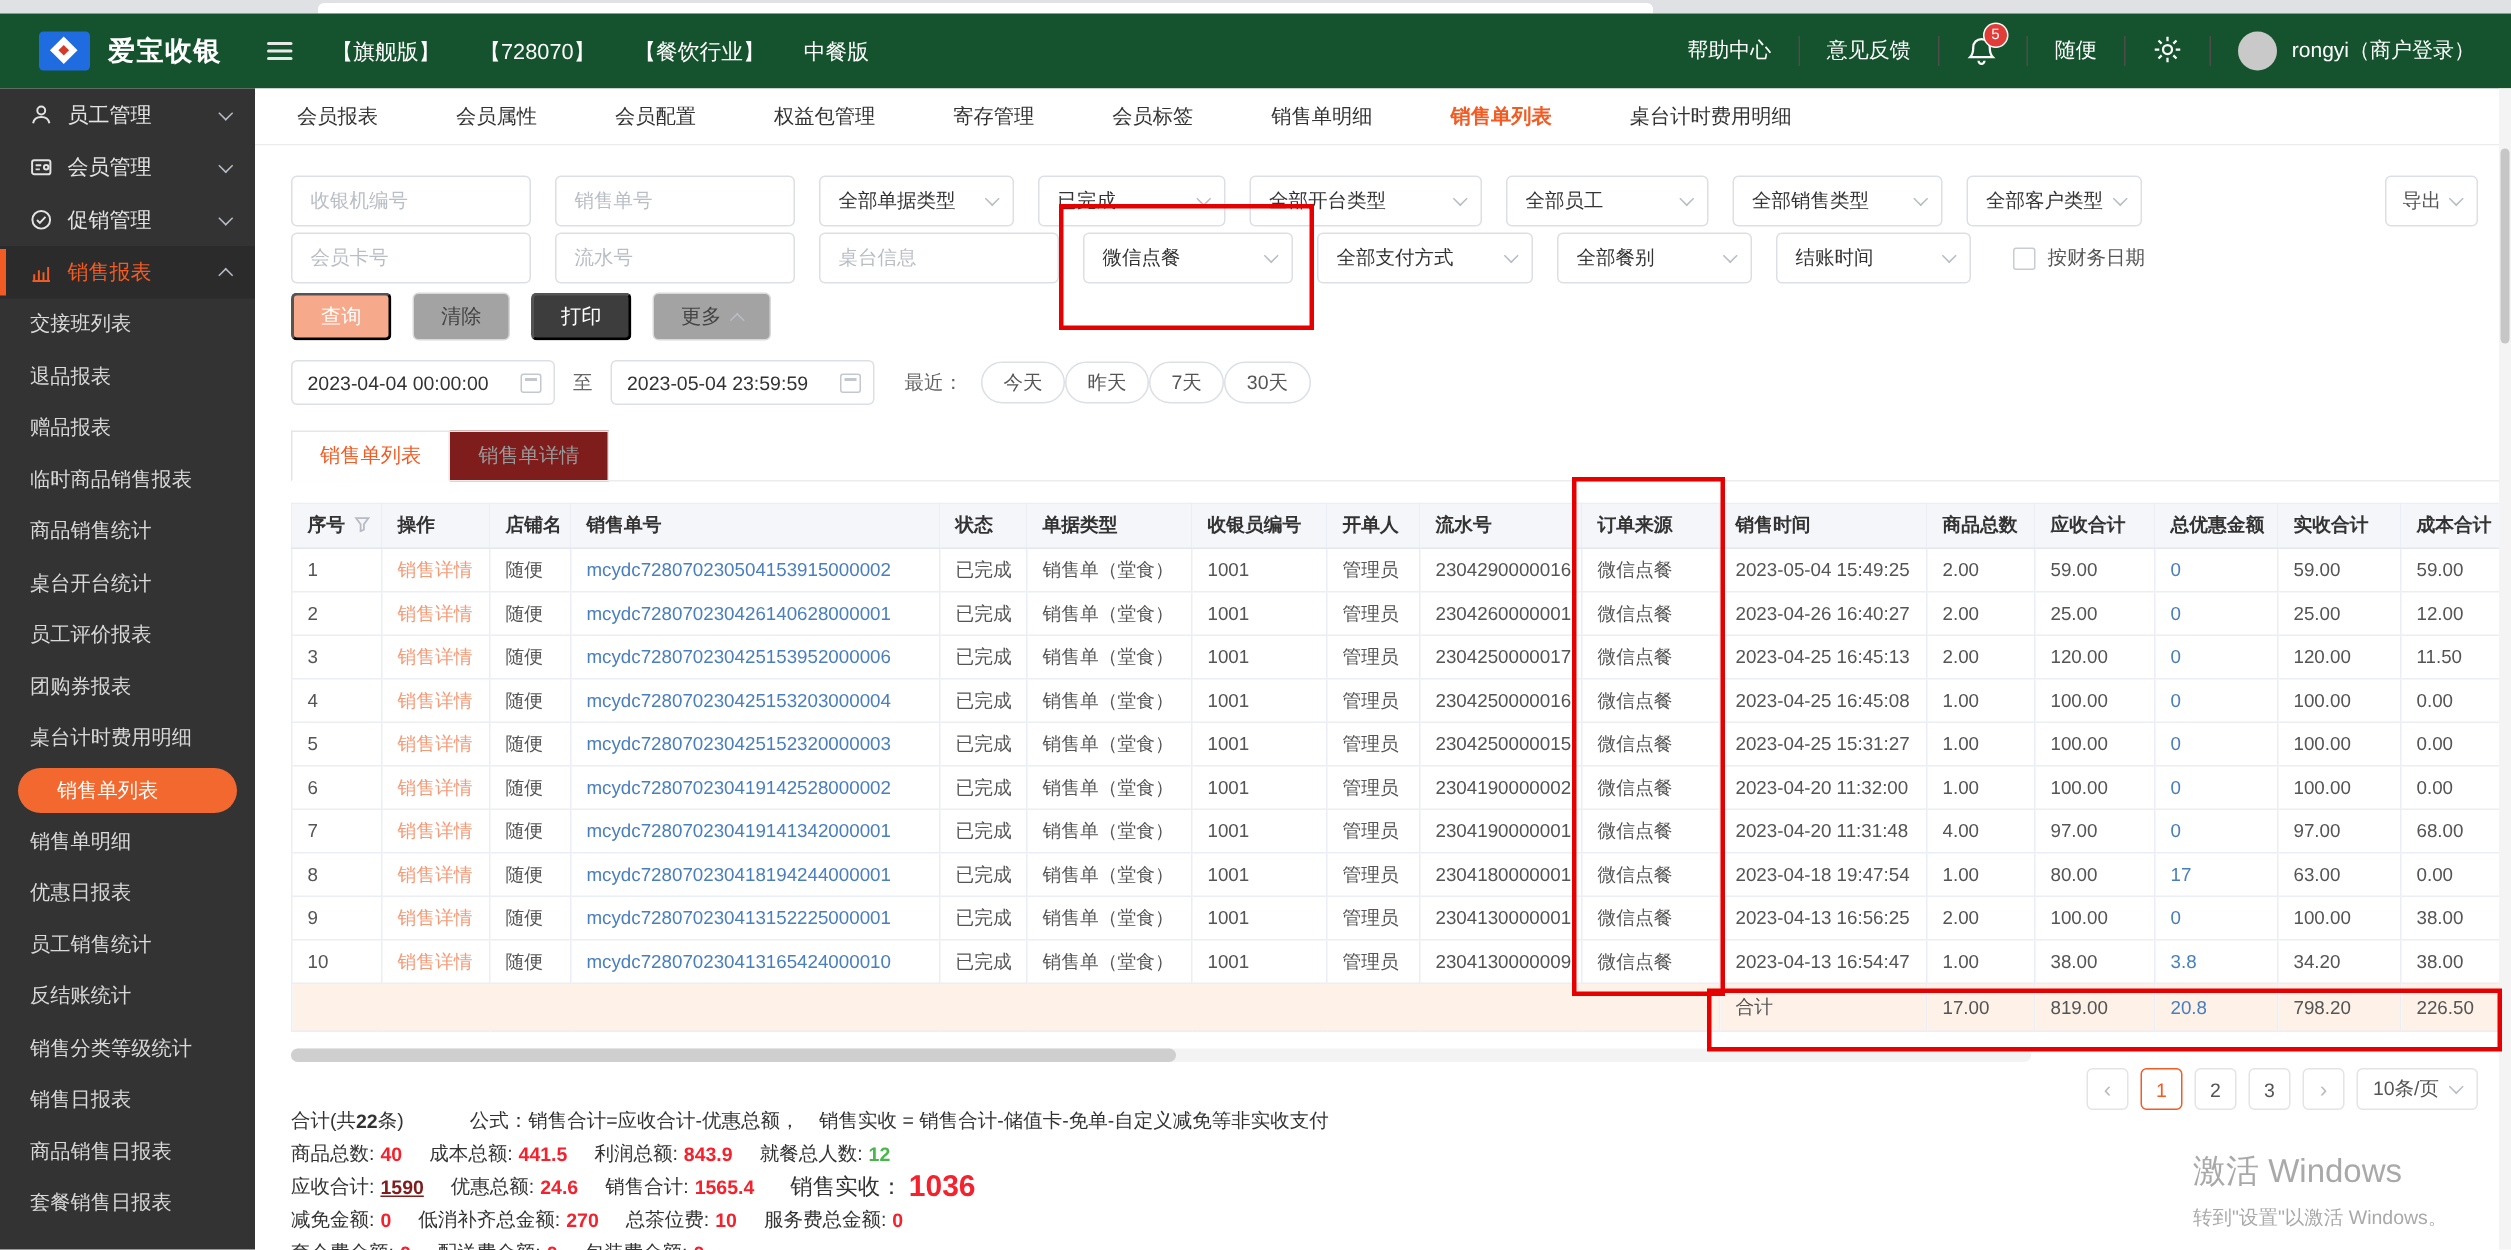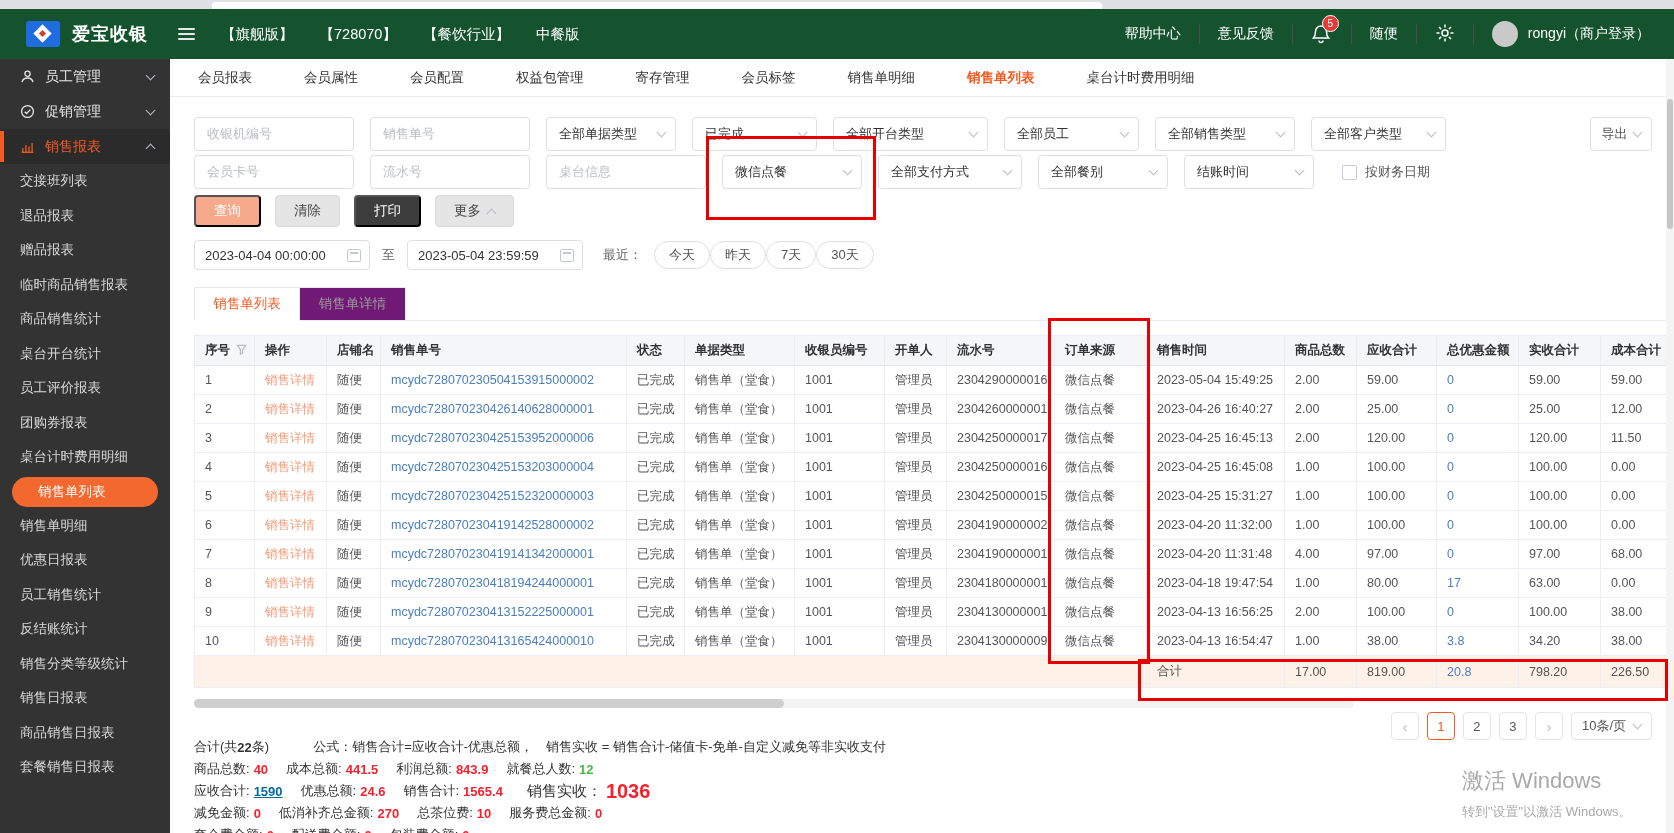--- a/index.html
+++ b/index.html
@@ -51,34 +51,34 @@
   .f-select { color:#333; justify-content:space-between; cursor:pointer; }
   .chev { display:inline-block; width:7px; height:7px; border-right:1.5px solid #b8bcc4; border-bottom:1.5px solid #b8bcc4; transform:rotate(45deg); margin-top:-3px; }
   .chev.up { transform:rotate(-135deg); margin-top:4px; }
   .chk-wrap { display:flex; align-items:center; gap:8px; font-size:13px; color:#555; cursor:pointer; }
   .chk { width:15px; height:15px; border:1px solid #c8ccd4; border-radius:2px; background:#fff; }
   #export-btn { right:22px; top:20px; width:62px; height:34px; border:1px solid #dcdfe6; border-radius:4px; font-size:13px; color:#555; display:flex; align-items:center; justify-content:center; gap:6px; cursor:pointer; background:#fff; }
 
   .btnrow { left:24px; top:98px; display:flex; gap:14px; }
   .btn { height:32px; padding:0 18px; border-radius:4px; font-size:13.5px; display:flex; align-items:center; justify-content:center; cursor:pointer; gap:7px; }
   .btn-query { background:#f7a98c; color:#fff; }
-  .btn-plain { background:#e5e5e5; border:1px solid #d9d9d9; color:#444; }
+  .btn-plain { background:#a3a3a3; border:1px solid #d9d9d9; color:#444; }
   .btn-print { background:#3d3d3d; color:#fff; }
 
   .daterow { left:24px; top:143px; display:flex; align-items:center; gap:12px; font-size:13px; color:#333; }
   .dinput { width:176px; height:30px; border:1px solid #dcdfe6; border-radius:4px; display:flex; align-items:center; justify-content:space-between; padding:0 8px 0 10px; }
   .cal { width:14px; height:13px; border:1.5px solid #c3c7cf; border-radius:2px; position:relative; }
   .cal::before { content:""; position:absolute; left:2px; top:2px; right:2px; height:2px; background:#c3c7cf; }
   .pill { height:28px; padding:0 14px; border:1px solid #dcdfe6; border-radius:15px; font-size:13px; color:#555; display:flex; align-items:center; cursor:pointer; background:#fff; }
   .recent-label { color:#666; margin-left:8px; }
 
   .listtabs { left:24px; top:190px; display:flex; }
   .ltab { width:106px; height:34px; display:flex; align-items:center; justify-content:center; font-size:13.5px; border:1px solid #e6e6e6; cursor:pointer; }
   .ltab.active { background:#fff; color:#f25b24; border-bottom:1px solid #fff; z-index:2; }
-  .ltab.inactive { background:#701a75; color:#9a9a9a; border-left:none; }
+  .ltab.inactive { background:#7f1d1d; color:#9a9a9a; border-left:none; }
   .tabs-underline { left:24px; top:223px; width:1472px; height:1px; background:#ececec; }
 
   
   #tablewrap { left:24px; top:238px; width:1472px; height:353px; overflow:hidden; }
   table { border-collapse:collapse; table-layout:fixed; width:1526px; }
   th, td { border:1px solid #ebeef5; font-weight:normal; text-align:left; padding:0 6px 0 10px; white-space:nowrap; overflow:hidden; font-size:12.5px; }
   thead th { height:30px; background:#f5f6fa; color:#333; font-weight:bold; border-bottom:1px solid #e2e6ee; }
   tbody td { height:29px; color:#555; background:#fff; }
   tr.total td { background:#fdf1e8; height:32px; }
   .op-link { color:#f49a77; cursor:pointer; }
@@ -181,20 +181,31 @@
             <circle cx="8" cy="5" r="2.8"></circle>
             <path d="M2.2 14c.6-3 3-4.4 5.8-4.4S13.2 11 13.8 14"></path>
           </svg>
         </span>
         <span>员工管理</span>
         <span class="chev"></span>
       </div>
       <div class="sgroup">
         <span class="gicon">
           <svg width="15" height="15" viewBox="0 0 16 16" fill="none" stroke="currentColor" stroke-width="1.4">
+            <rect x="1.5" y="3" width="13" height="10" rx="1.5"></rect>
+            <path d="M4 6.5h4M4 9.5h3"></path>
+            <circle cx="11.5" cy="8" r="1.6"></circle>
+          </svg>
+        </span>
+        <span>会员管理</span>
+        <span class="chev"></span>
+      </div>
+      <div class="sgroup">
+        <span class="gicon">
+          <svg width="15" height="15" viewBox="0 0 16 16" fill="none" stroke="currentColor" stroke-width="1.4">
             <circle cx="8" cy="8" r="6.3"></circle>
             <path d="M5 8.2l2 2 4-4.2"></path>
           </svg>
         </span>
         <span>促销管理</span>
         <span class="chev"></span>
       </div>
       <div class="sgroup active">
         <span class="gicon">
           <svg width="15" height="15" viewBox="0 0 16 16" fill="none" stroke="currentColor" stroke-width="1.4">
@@ -259,21 +270,21 @@
           <span class="chev"></span>
         </div>
         <div class="f-select" style="width: 135px;">
           <span>全部员工</span>
           <span class="chev"></span>
         </div>
         <div class="f-select" style="width: 140px;">
           <span>全部销售类型</span>
           <span class="chev"></span>
         </div>
-        <div class="f-select" style="width: 135px;">
+        <div class="f-select" style="width: 117px;">
           <span>全部客户类型</span>
           <span class="chev"></span>
         </div>
       </div>
   <button class="abs" id="export-btn">
     <span>导出</span>
         <span class="chev"></span>
   </button>
 
   <div class="abs frow" id="frow2" style="top:58px">
@@ -615,21 +626,21 @@
             <b class="val" style="color: rgb(245, 34, 45);">843.9</b>
           </span>
           <span class="seg">
             <span>就餐总人数:</span>
             <b class="val" style="color: rgb(73, 182, 73);">12</b>
           </span>
         </div>
     <div class="line" id="sum-line3">
           <span class="seg">
             <span>应收合计:</span>
-            <b class="val" style="color: #0369a1; text-decoration: underline;">1590</b>
+            <b class="val" style="color: #7f1d1d; text-decoration: underline;">1590</b>
           </span>
           <span class="seg">
             <span>优惠总额:</span>
             <b class="val" style="color: rgb(245, 34, 45);">24.6</b>
           </span>
           <span class="seg">
             <span>销售合计:</span>
             <b class="val" style="color: rgb(245, 34, 45);">1565.4</b>
           </span>
           <span class="seg">

